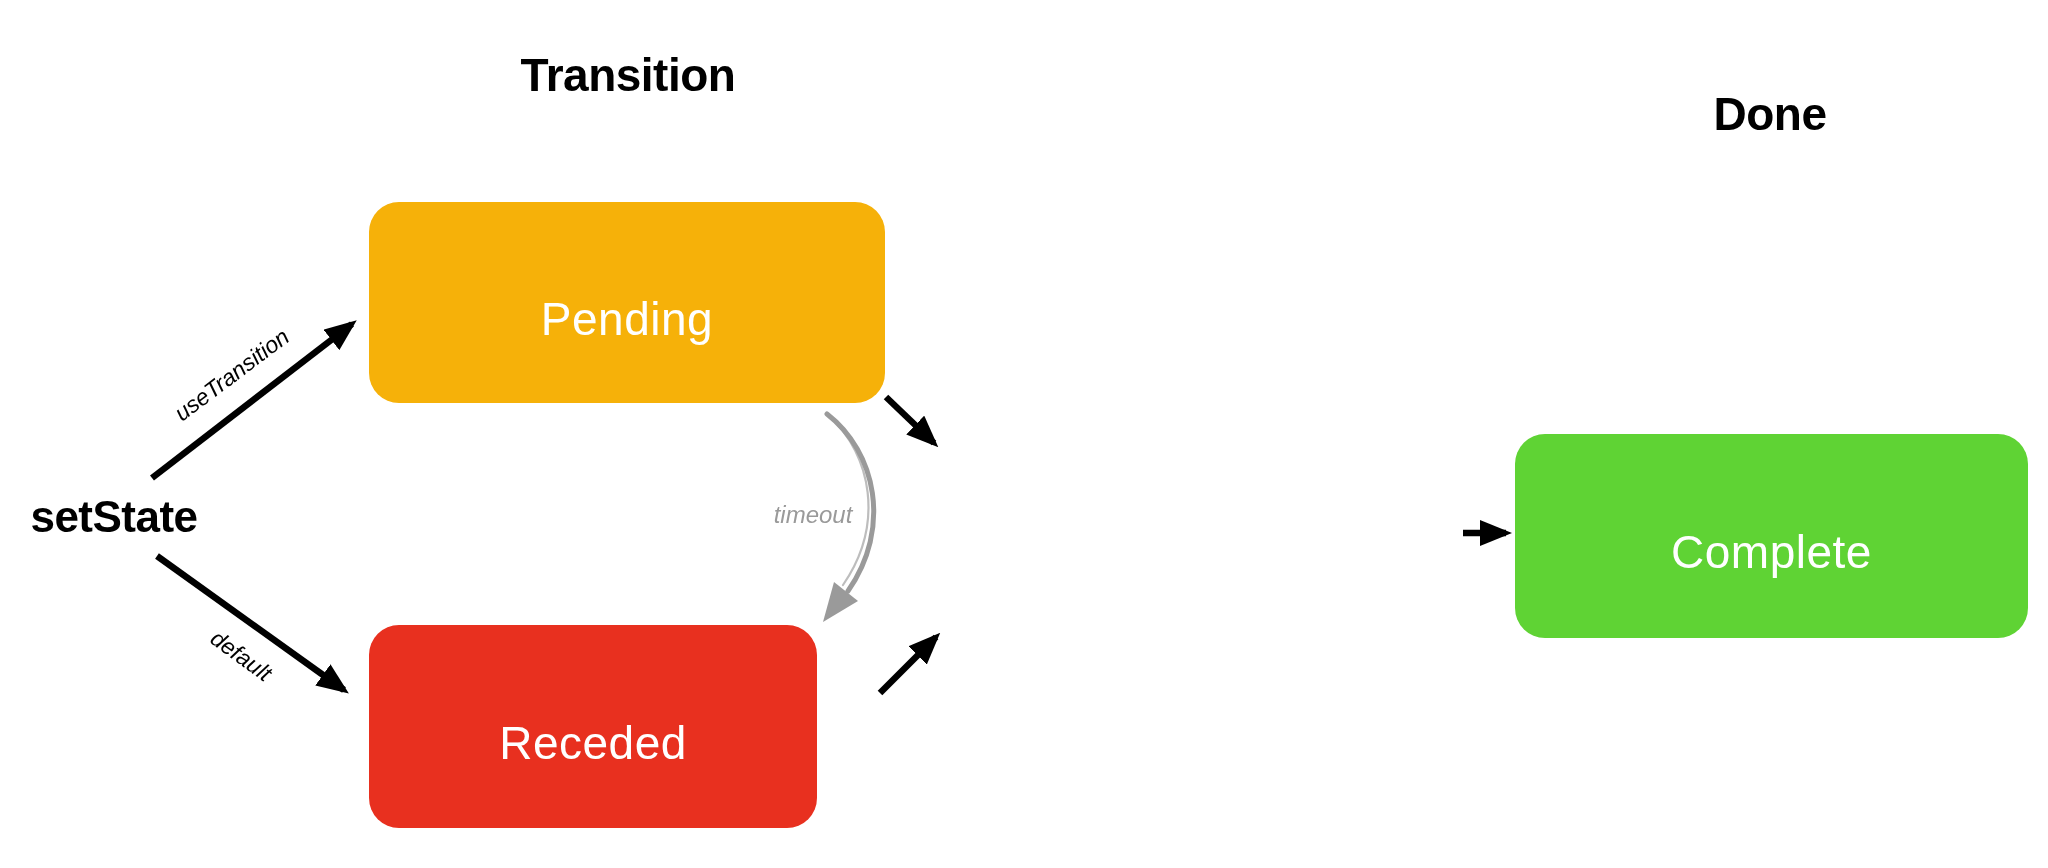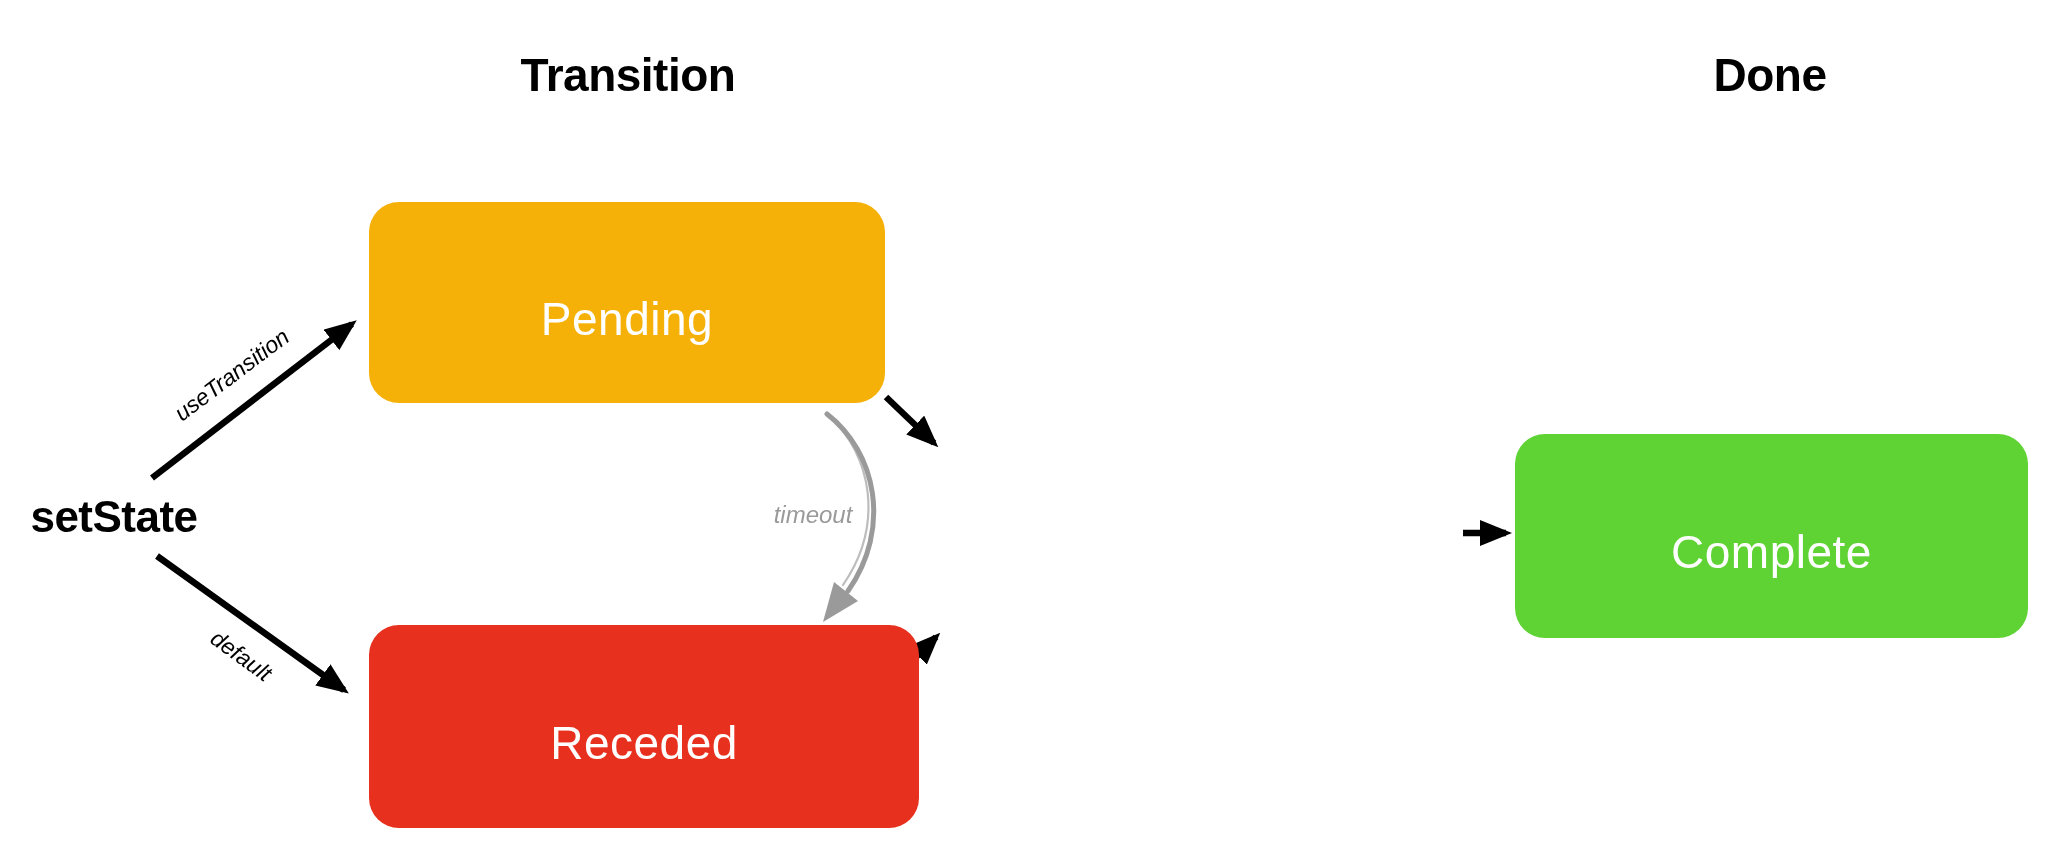--- a/index.html
+++ b/index.html
@@ -7,31 +7,31 @@
     position:relative;width:2048px;height:868px;background:#ffffff;overflow:hidden;
     font-family:"Liberation Sans","DejaVu Sans",sans-serif;
   }
   .edges-layer{position:absolute;left:0;top:0;width:2048px;height:868px;}
   .col-header{
     position:absolute;top:48px;transform:translateX(-50%);
     font-size:46px;font-weight:700;color:#000;white-space:nowrap;letter-spacing:-0.5px;
   }
   .col-header.pos-transition{left:628px;}
   .col-header.pos-loading{left:1196px;}
-  .col-header.pos-done{left:1770px;}
+  .col-header.pos-done{left:1770px;margin-top:39px;}
   .entry-label{
     position:absolute;left:114px;top:517px;transform:translate(-50%,-50%);
     font-size:44px;font-weight:700;color:#000;white-space:nowrap;letter-spacing:-0.5px;
   }
   .node{
     position:absolute;border-radius:30px;display:flex;align-items:center;justify-content:center;
   }
   .node .node-label{font-size:46px;font-weight:400;color:#fff;letter-spacing:0.5px;margin-top:32px;}
   .node.pos-pending {left:369px;top:202px;width:516px;height:201px;}
-  .node.pos-receded {left:369px;top:625px;width:550px;height:203px;}
+  .node.pos-receded {left:369px;top:625px;width:448px;height:203px;}
   .node.pos-skeleton{left:942px;top:433px;width:517px;height:203px;}
   .node.pos-complete{left:1515px;top:434px;width:513px;height:204px;}
   .edge-label{
     position:absolute;font-style:italic;font-size:23px;color:#000;white-space:nowrap;
   }
   .edge-label.pos-usetransition{left:232px;top:375px;transform:translate(-50%,-50%) rotate(-37deg);}
   .edge-label.pos-default{left:241px;top:656px;transform:translate(-50%,-50%) rotate(36deg);}
   .edge-label.pos-timeout{left:813px;top:515px;transform:translate(-50%,-50%);color:#9A9A9A;font-size:24px;}
 </style>
 </head>

